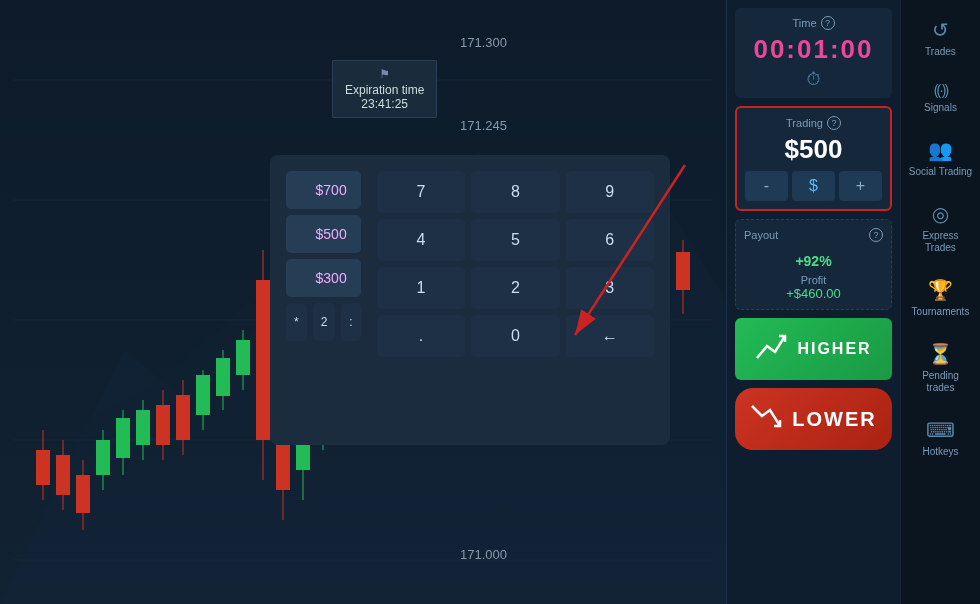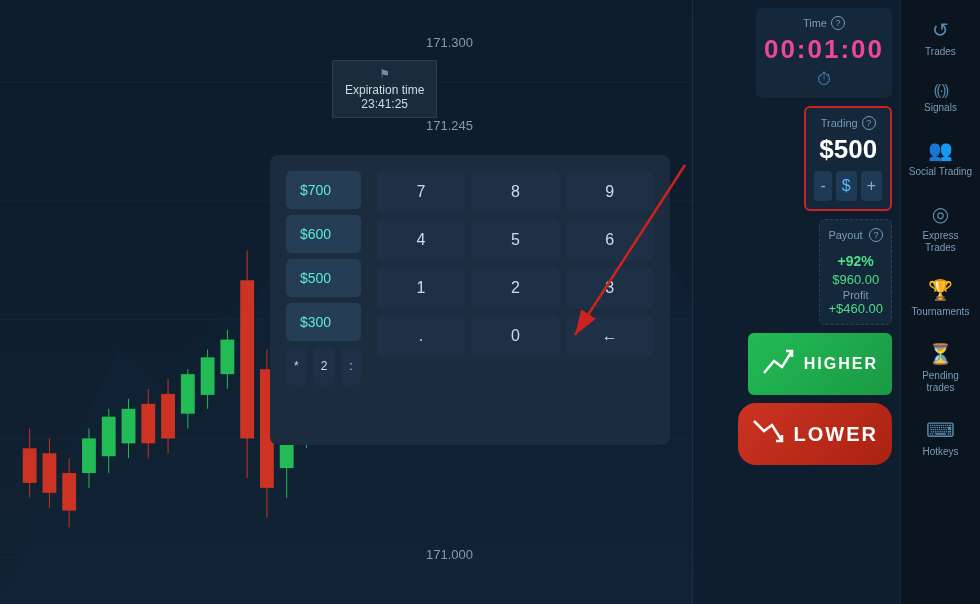--- a/index.html
+++ b/index.html
@@ -82,25 +82,25 @@
 
     .keypad-main {
       display: flex;
       gap: 8px;
     }
 
     .amount-btn {
       background: #253d55;
       border: none;
       border-radius: 5px;
-      color: #5eead4;
+      color: #f0abfc;
       font-size: 14px;
       padding: 2px 14px;
       cursor: pointer;
-      text-align: left;
+      text-align: right;
       width: 100%;
     }
 
     .num-btn {
       background: #1e3045;
       border: none;
       border-radius: 5px;
       color: #cde;
       font-size: 16px;
       padding: 12px 8px;
@@ -112,29 +112,28 @@
     .red-arrow {
       position: absolute;
       top: 155px;
       left: 555px;
       z-index: 20;
       pointer-events: none;
     }
 
     
     .trading-panel {
-      width: 208px;
+      width: 174px;
       background: #0f1e2e;
       display: flex;
       flex-direction: column;
       padding: 8px;
       gap: 8px;
       border-left: 1px solid #1a2f45;
       z-index: 5;
-      align-items: flex-end;
     }
 
     .time-section {
       background: #15273a;
       border-radius: 6px;
       padding: 8px;
       text-align: center;
     }
     .time-label {
       font-size: 11px;
@@ -441,21 +440,20 @@
 
   <div class="price-label" style="top: 35px; right: 215px;">171.300</div>
   <div class="price-label" style="top: 118px; right: 215px;">171.245</div>
   <div class="price-label" style="bottom: 42px; right: 215px;">171.000</div>
 
   <div class="keypad-overlay">
     <div class="keypad-main">
 
       <div class="keypad-grid-left">
         <button class="amount-btn">$700</button>
-        <button class="amount-btn">$600</button>
         <button class="amount-btn">$500</button>
         <button class="amount-btn">$300</button>
         <div style="display:flex; gap:6px;">
           <button class="num-btn" style="flex:1; font-size:12px;">*</button>
           <button class="num-btn" style="flex:1; font-size:12px;">2</button>
           <button class="num-btn" style="flex:1; font-size:12px;">:</button>
         </div>
       </div>
 
       <div style="flex:1;">
@@ -519,21 +517,20 @@
   </div>
 
   <div class="payout-section">
     <div class="payout-header">
       <span class="payout-label">Payout</span>
       <span class="info-icon">?</span>
     </div>
     <div class="payout-percent">
       <span>+92</span><span>%</span>
     </div>
-    <div class="payout-amount">$960.00</div>
     <div class="profit-label">Profit</div>
     <div class="profit-amount">+$460.00</div>
   </div>
 
   <button class="higher-btn">
     <span class="trend-icon-up">
       <svg width="32" height="28" viewBox="0 0 32 28">
         <polyline points="2,26 12,14 20,20 30,4" stroke="#fff" stroke-width="2.5" fill="none"></polyline>
         <polyline points="24,4 30,4 30,10" stroke="#fff" stroke-width="2.5" fill="none"></polyline>
       </svg>

